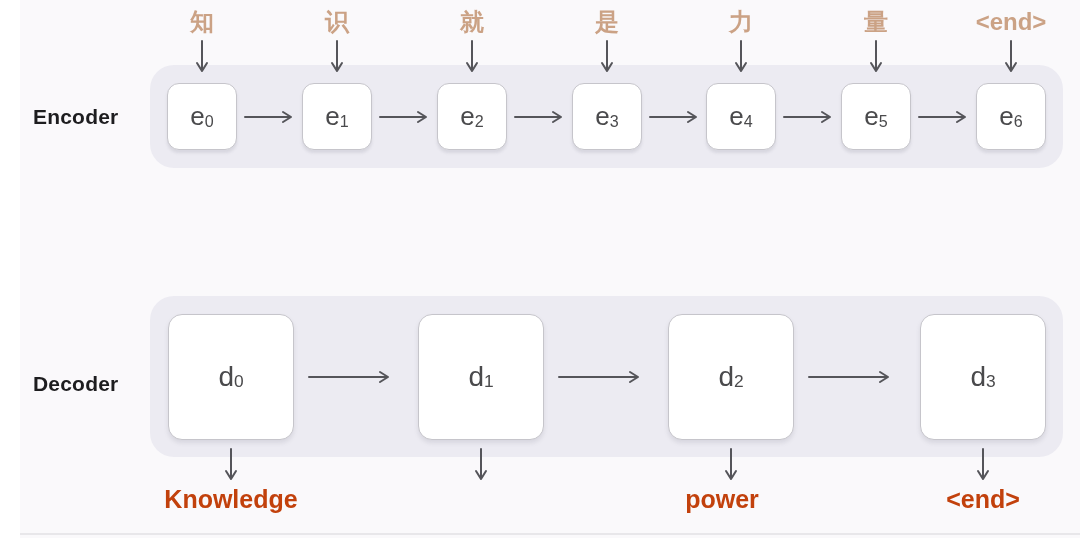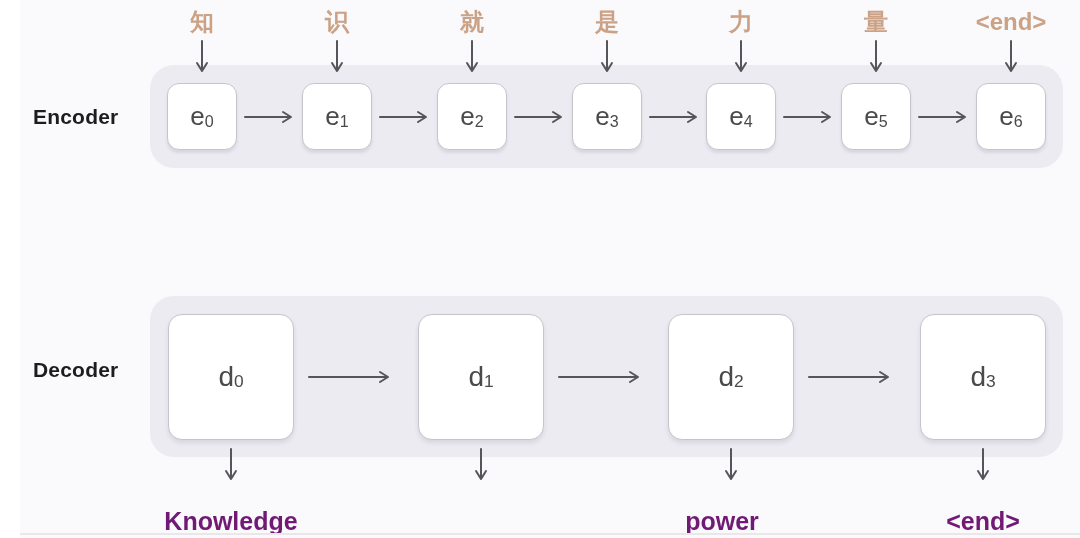--- a/index.html
+++ b/index.html
@@ -29,21 +29,21 @@
   .row-label {
     position: absolute;
     left: 33px;
     font-size: 21px;
     font-weight: bold;
     color: #1d1d1f;
     line-height: 26px;
     letter-spacing: 0.2px;
   }
   .encoder-label { top: 104px; }
-  .decoder-label { top: 357px; }
+  .decoder-label { top: 371px; }
 
   .band {
     position: absolute;
     left: 150px;
     width: 913px;
     background: #ecebf2;
     border-radius: 24px;
   }
   .encoder-band { top: 65px; height: 103px; }
   .decoder-band { top: 296px; height: 161px; }
@@ -105,23 +105,22 @@
     stroke-linejoin: round;
   }
 
   .output-label {
     position: absolute;
     top: 485px;
     width: 200px;
     text-align: center;
     font-size: 25px;
     font-weight: bold;
-    color: #701a75;
+    color: #c2410c;
     white-space: nowrap;
-    margin-top: 22px;
   }
 </style>
 </head>
 <body>
 
 <div class="page">
   <div class="left-strip"></div>
 
   <div class="row-label encoder-label">Encoder</div>
   <div class="band encoder-band"></div>

